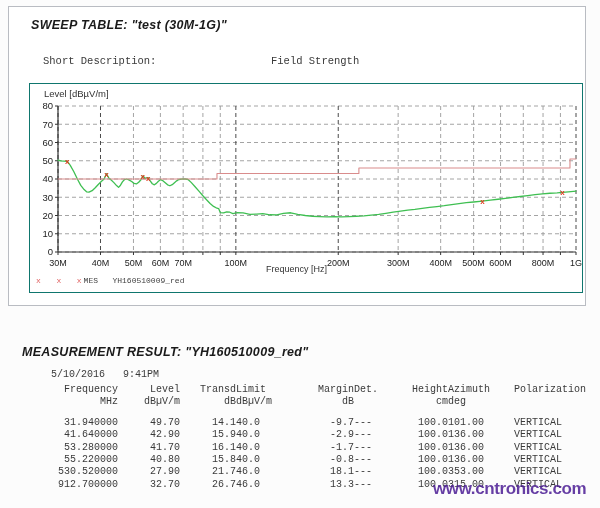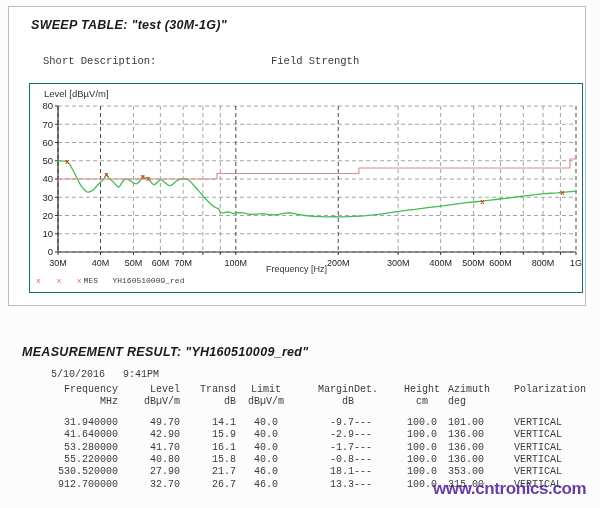--- a/index.html
+++ b/index.html
@@ -68,24 +68,24 @@
   }
   .mr-table{
     position:absolute;left:22px;top:384px;font-size:10px;line-height:12.4px;
     white-space:pre;color:#3a3a3a;
   }
   .mr-table .hrow{display:block;height:12.4px;}
   .mr-table .drow{display:block;height:12.4px;}
   .f0{display:inline-block;width:96px;text-align:right;}
   .f1{display:inline-block;width:62px;text-align:right;}
   .f2{display:inline-block;width:56px;text-align:right;}
-  .f3{display:inline-block;width:60px;text-align:center;}
+  .f3{display:inline-block;width:60px;text-align:left;}
   .f4{display:inline-block;width:58px;text-align:right;}
   .f5{display:inline-block;width:42px;text-align:left;}
-  .f6{display:inline-block;width:52px;text-align:center;}
+  .f6{display:inline-block;width:52px;text-align:right;}
   .f7{display:inline-block;width:58px;}
   .f8{display:inline-block;width:90px;text-align:left;padding-left:8px;}
   .spacer{display:block;height:8px;}
   .watermark{
     position:absolute;left:433px;top:479px;
     font-family:"Liberation Sans","DejaVu Sans",sans-serif;
     font-size:17px;font-weight:bold;color:#4c1d95;opacity:.85;
     letter-spacing:-.4px;pointer-events:none;
   }
 </style>

